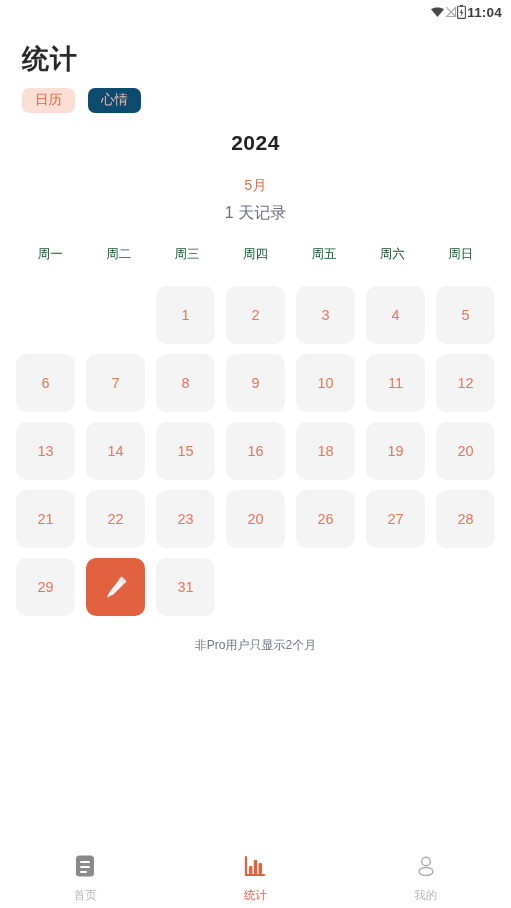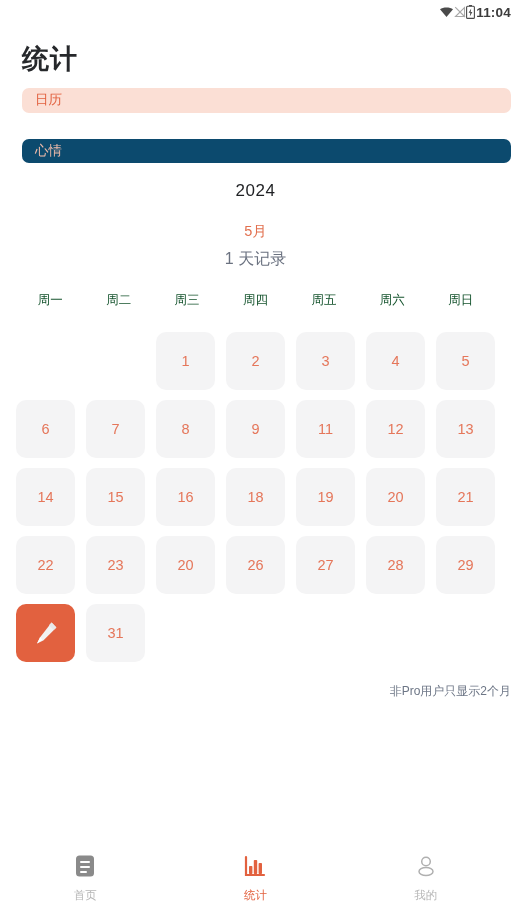--- a/index.html
+++ b/index.html
@@ -7,44 +7,44 @@
     width:511px; height:908px;
     background:#ffffff;
     font-family:"Liberation Sans","DejaVu Sans",sans-serif;
     overflow:hidden;
   }
   .screen { position:relative; width:511px; height:908px; background:#fff; }
 
   
   .statusbar {
     height:24px; display:flex; align-items:center; justify-content:flex-end;
-    gap:0;text-align:right;
+    padding-right:9px; gap:0;text-align:right;
   }
   .statusbar .sb-icon { display:flex; align-items:center; }
   .statusbar .sb-time {
     font-size:13.5px; color:#3c3c3c; font-weight:bold; letter-spacing:0.2px;
     margin-left:1px;
   }
 
   
   .page-title {
     margin:17px 0 0 22px;
     font-size:27px; font-weight:bold; color:#26282b; letter-spacing:1px;
   }
-  .tabs { display:flex; gap:26px; margin:11px 0 0 22px;flex-direction:column; }
+  .tabs { display:flex; gap:13px; margin:11px 0 0 22px; }
   .tab {
     padding:5px 13px 6px; border-radius:7px;
     font-size:13.5px; line-height:1;
   }
   .tab.active { background:#FBDFD5; color:#E2613F; }
   .tab.inactive { background:#0c4a6e; color:#F0BBAA; }
 
   
   .cal-head { text-align:center; margin-top:18px; }
-  .cal-year { font-size:17px; font-weight:normal; color:#1f2124; letter-spacing:0.5px; }
+  .cal-year { font-size:21px; font-weight:bold; color:#1f2124; letter-spacing:0.5px; }
   .cal-month { font-size:14.5px; color:#E2704F; margin-top:21px; }
   .cal-count { font-size:16px; color:#6b7280; margin-top:8px; }
 
   
   .weekdays {
     display:grid; grid-template-columns:repeat(7,1fr);
     margin:22px 16px 0 16px;
   }
   .weekday { text-align:center; font-size:12.5px; color:#14532d; }
 
@@ -58,21 +58,21 @@
     display:flex; align-items:center; justify-content:center;
     font-size:14.5px;
   }
   .day.empty { background:transparent; }
   .day.plain { background:#F4F4F5; color:#E5765A; }
   .day.today { background:#E2613F; }
   .day.today svg { display:block; }
 
   
   .footnote {
-    text-align:right; font-size:12px; color:#6d7686; margin-top:21px;
+    text-align:center; font-size:12px; color:#6d7686; margin-top:21px;
   }
 
   
   .bottomnav {
     position:absolute; left:0; right:0; bottom:0;
     height:60px; background:#ffffff;
     display:grid; grid-template-columns:repeat(3,1fr);
     align-items:center;
   }
   .navitem {
@@ -157,20 +157,23 @@
       <div class="day plain">
         <span>7</span>
       </div>
       <div class="day plain">
         <span>8</span>
       </div>
       <div class="day plain">
         <span>9</span>
       </div>
       <div class="day plain">
+        <span>10</span>
+      </div>
+      <div class="day plain">
         <span>11</span>
       </div>
       <div class="day plain">
         <span>12</span>
       </div>
       <div class="day plain">
         <span>13</span>
       </div>
       <div class="day plain">
         <span>14</span>

